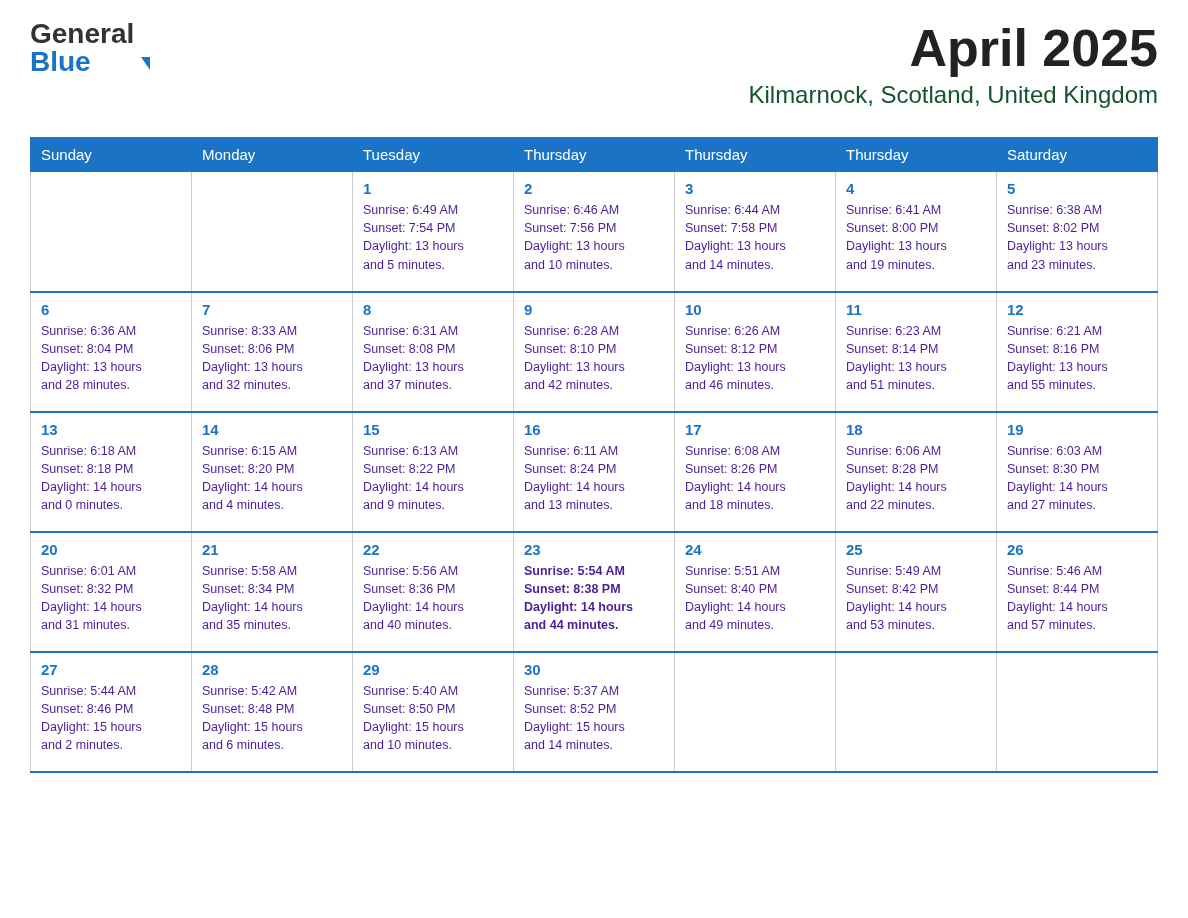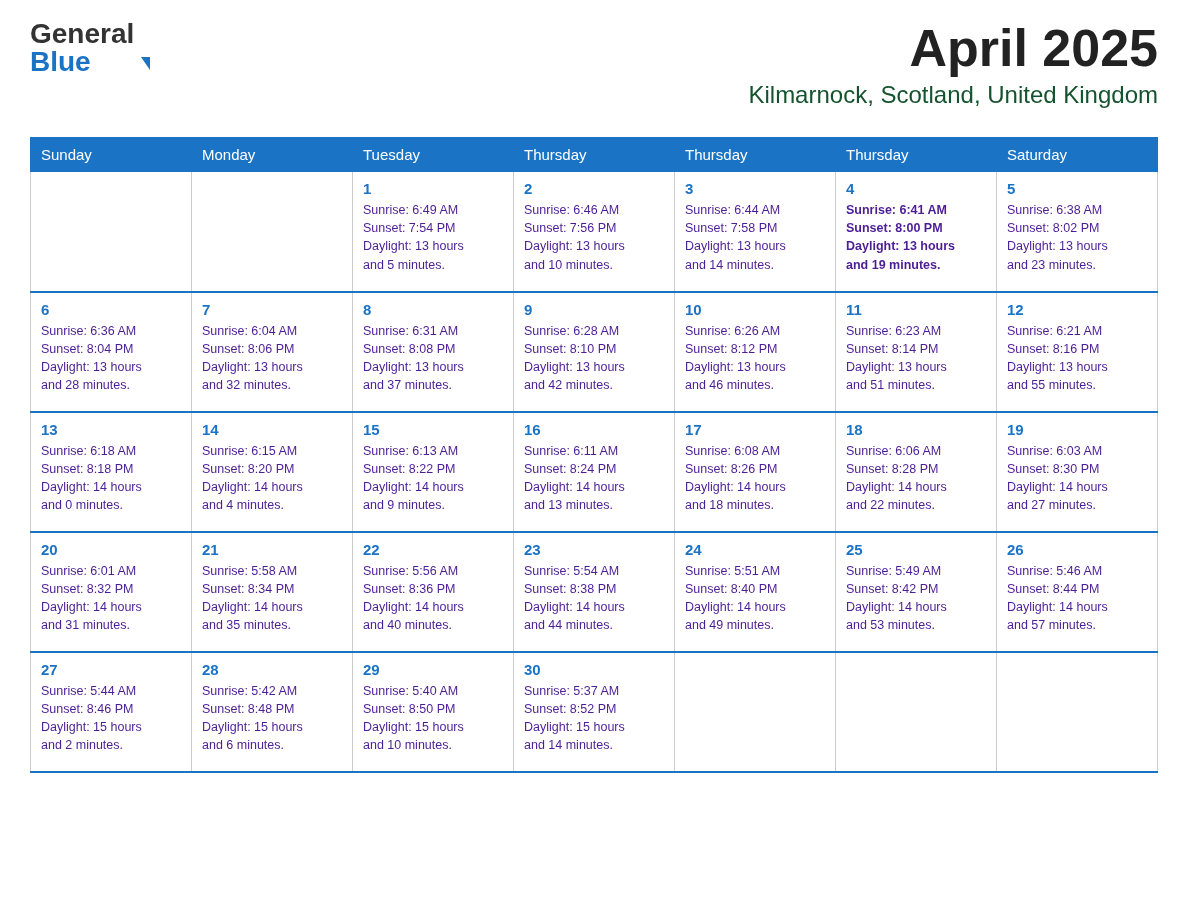--- a/index.html
+++ b/index.html
@@ -137,21 +137,21 @@
         </td>
         <td>
           <span class="day-num">3</span>
           <div class="day-info" style="white-space: pre-line;">Sunrise: 6:44 AM
 Sunset: 7:58 PM
 Daylight: 13 hours
 and 14 minutes.</div>
         </td>
         <td>
           <span class="day-num">4</span>
-          <div class="day-info" style="white-space: pre-line; font-weight: bold;">Sunrise: 6:41 AM
+          <div class="day-info" style="white-space: pre-line;">Sunrise: 6:41 AM
 Sunset: 8:00 PM
 Daylight: 13 hours
 and 19 minutes.</div>
         </td>
         <td>
           <span class="day-num">5</span>
           <div class="day-info" style="white-space: pre-line;">Sunrise: 6:38 AM
 Sunset: 8:02 PM
 Daylight: 13 hours
 and 23 minutes.</div>
@@ -160,21 +160,21 @@
       <tr>
         <td>
           <span class="day-num">6</span>
           <div class="day-info" style="white-space: pre-line;">Sunrise: 6:36 AM
 Sunset: 8:04 PM
 Daylight: 13 hours
 and 28 minutes.</div>
         </td>
         <td>
           <span class="day-num">7</span>
-          <div class="day-info" style="white-space: pre-line;">Sunrise: 6:04 AM
+          <div class="day-info" style="white-space: pre-line;">Sunrise: 8:33 AM
 Sunset: 8:06 PM
 Daylight: 13 hours
 and 32 minutes.</div>
         </td>
         <td>
           <span class="day-num">8</span>
           <div class="day-info" style="white-space: pre-line;">Sunrise: 6:31 AM
 Sunset: 8:08 PM
 Daylight: 13 hours
 and 37 minutes.</div>
@@ -276,21 +276,21 @@
         </td>
         <td>
           <span class="day-num">22</span>
           <div class="day-info" style="white-space: pre-line;">Sunrise: 5:56 AM
 Sunset: 8:36 PM
 Daylight: 14 hours
 and 40 minutes.</div>
         </td>
         <td>
           <span class="day-num">23</span>
-          <div class="day-info" style="white-space: pre-line;">Sunrise: 5:54 AM
+          <div class="day-info" style="white-space: pre-line; font-weight: bold;">Sunrise: 5:54 AM
 Sunset: 8:38 PM
 Daylight: 14 hours
 and 44 minutes.</div>
         </td>
         <td>
           <span class="day-num">24</span>
           <div class="day-info" style="white-space: pre-line;">Sunrise: 5:51 AM
 Sunset: 8:40 PM
 Daylight: 14 hours
 and 49 minutes.</div>

